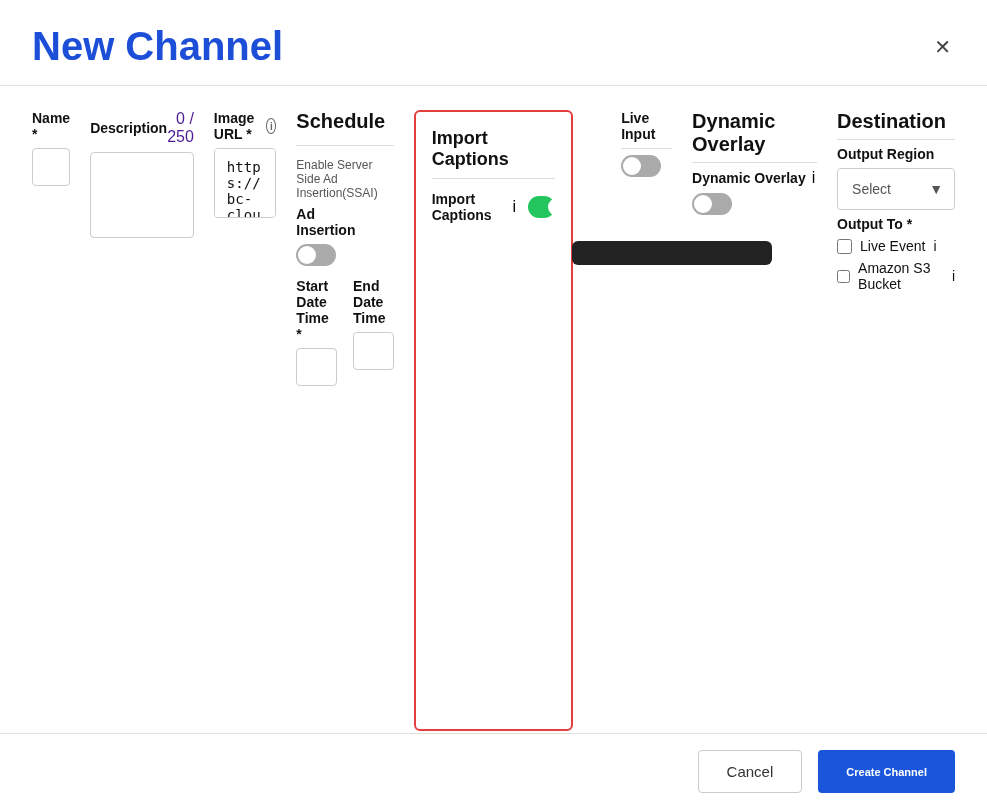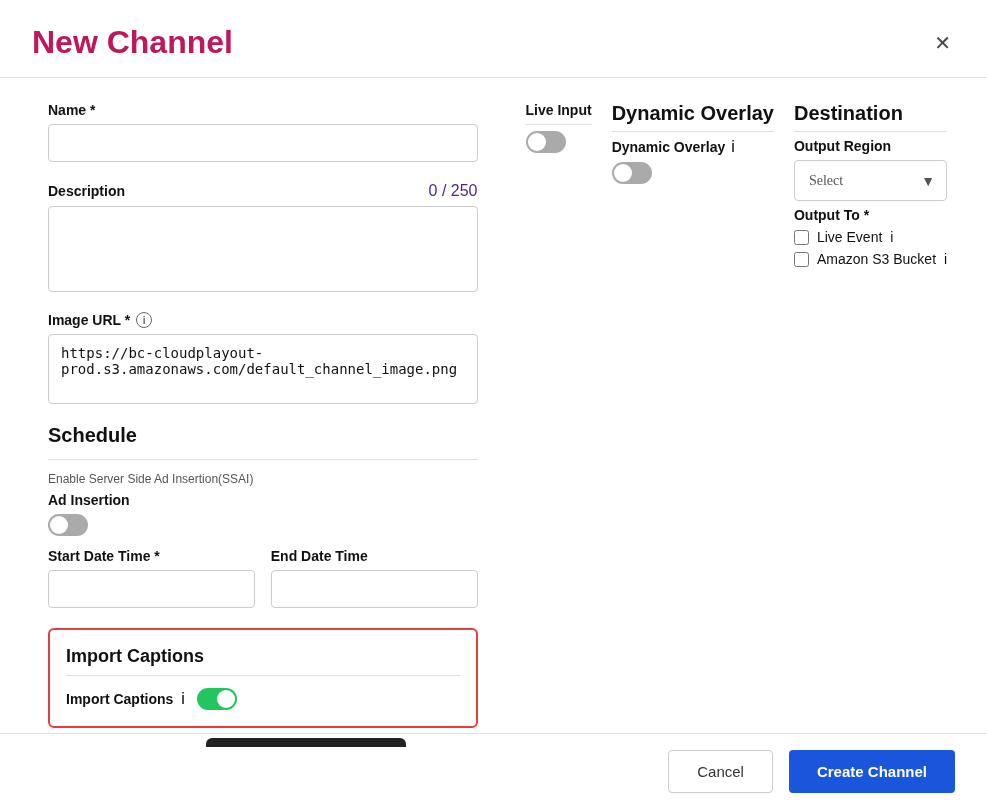--- a/index.html
+++ b/index.html
@@ -29,45 +29,44 @@
       overflow: hidden;
     }
     .modal-header {
       padding: 24px 32px 16px 32px;
       border-bottom: 1px solid #e0e0e0;
       display: flex;
       align-items: center;
       justify-content: space-between;
     }
     .modal-title {
-      font-size: 32px;
+      font-size: 40px;
       font-weight: 700;
-      color: #be185d;
+      color: #1d4ed8;
     }
     .close-btn {
       background: none;
       border: none;
       cursor: pointer;
       font-size: 20px;
       color: #444;
       padding: 4px;
     }
     .modal-body {
       display: flex;
       height: calc(100% - 140px);
       overflow-y: auto;
       padding: 24px 32px;
       gap: 48px;
     }
     .left-col {
       flex: 1;
       display: flex;
-      flex-direction: column;
+      flex-direction: row;
       gap: 20px;
-      margin-left: 16px;
     }
     .right-col {
       flex: 1;
       display: flex;
       flex-direction: row;
       gap: 20px;
     }
     .field-group {
       display: flex;
       flex-direction: column;
@@ -237,21 +236,20 @@
       width: 100%;
       padding: 12px 14px;
       border: 1px solid #ccc;
       border-radius: 4px;
       font-size: 14px;
       appearance: none;
       -webkit-appearance: none;
       background: #fff;
       cursor: pointer;
       color: #555;
-      font-family: Liberation Serif, serif;
     }
     .select-wrapper {
       position: relative;
     }
     .select-arrow {
       position: absolute;
       right: 12px;
       top: 50%;
       transform: translateY(-50%);
       pointer-events: none;
@@ -280,21 +278,21 @@
       font-weight: 500;
       cursor: pointer;
       color: #333;
     }
     .btn-create {
       padding: 12px 28px;
       border: none;
       border-radius: 4px;
       background: #1a56db;
       color: #fff;
-      font-size: 15px;
+      font-size: 11px;
       font-weight: 600;
       cursor: pointer;
     }
     .schedule-row {
       display: grid;
       grid-template-columns: 1fr 1fr;
       gap: 16px;
     }
     .schedule-top-row {
       display: grid;

